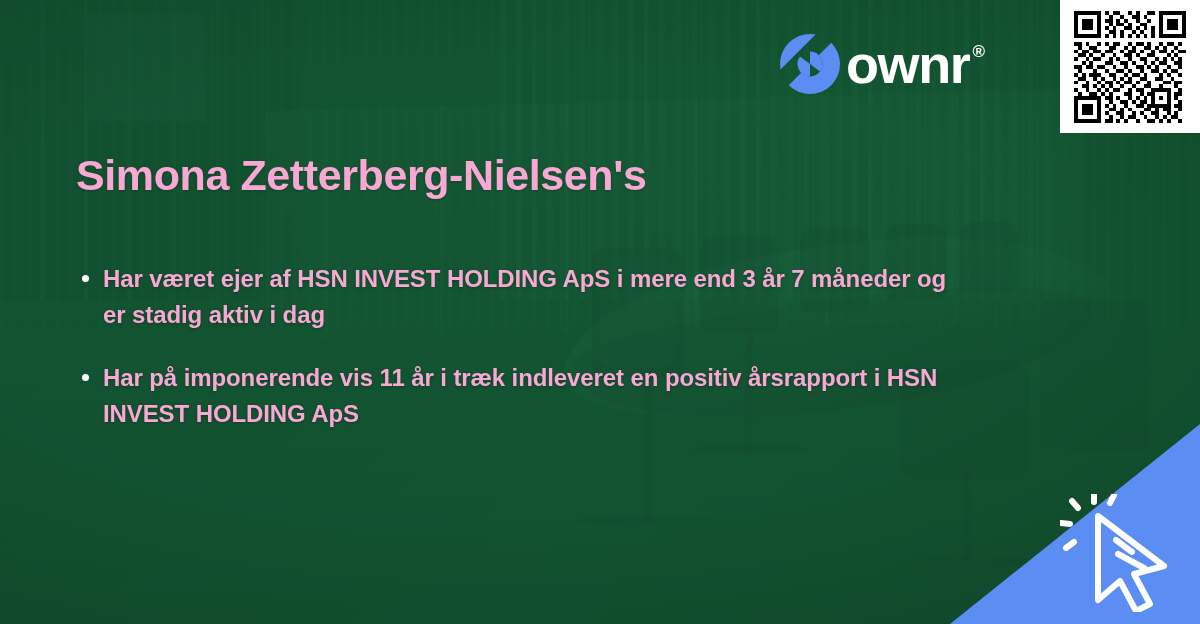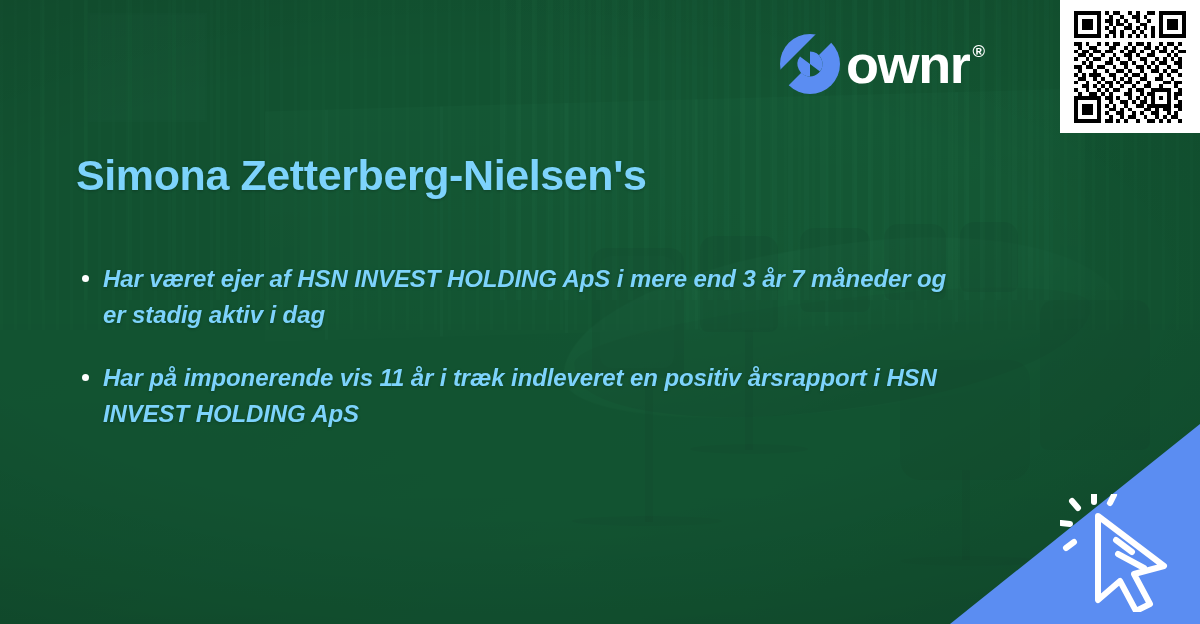--- a/index.html
+++ b/index.html
@@ -197,21 +197,21 @@
     position: absolute;
     right: 10px; bottom: 12px;
     width: 130px; height: 118px;
   }
 
   
   .content {
     position: absolute;
     left: 76px; top: 150px;
     width: 900px;
-    color: #7dd3fc;
+    color: #f9a8d4;
   }
   .title {
     font-size: 43px;
     font-weight: 700;
     line-height: 1.18;
     letter-spacing: -0.4px;
     margin: 0;
     text-shadow: 0 1px 3px rgba(0,0,0,0.22);
   }
   .subtitle {
@@ -219,21 +219,20 @@
     font-weight: 400;
     line-height: 1.2;
     margin: 7px 0 0 0;
     letter-spacing: -0.2px;
     text-shadow: 0 1px 3px rgba(0,0,0,0.22);
   }
   .bullets {
     list-style: none;
     margin: 60px 12px 0 0;
     padding: 0;
-    font-style: italic;
   }
   .bullet {
     position: relative;
     padding-left: 27px;
     margin-bottom: 26px;
     font-size: 24px;
     font-weight: 700;
     line-height: 1.52;
     letter-spacing: -0.1px;
     text-shadow: 0 1px 3px rgba(0,0,0,0.25);

